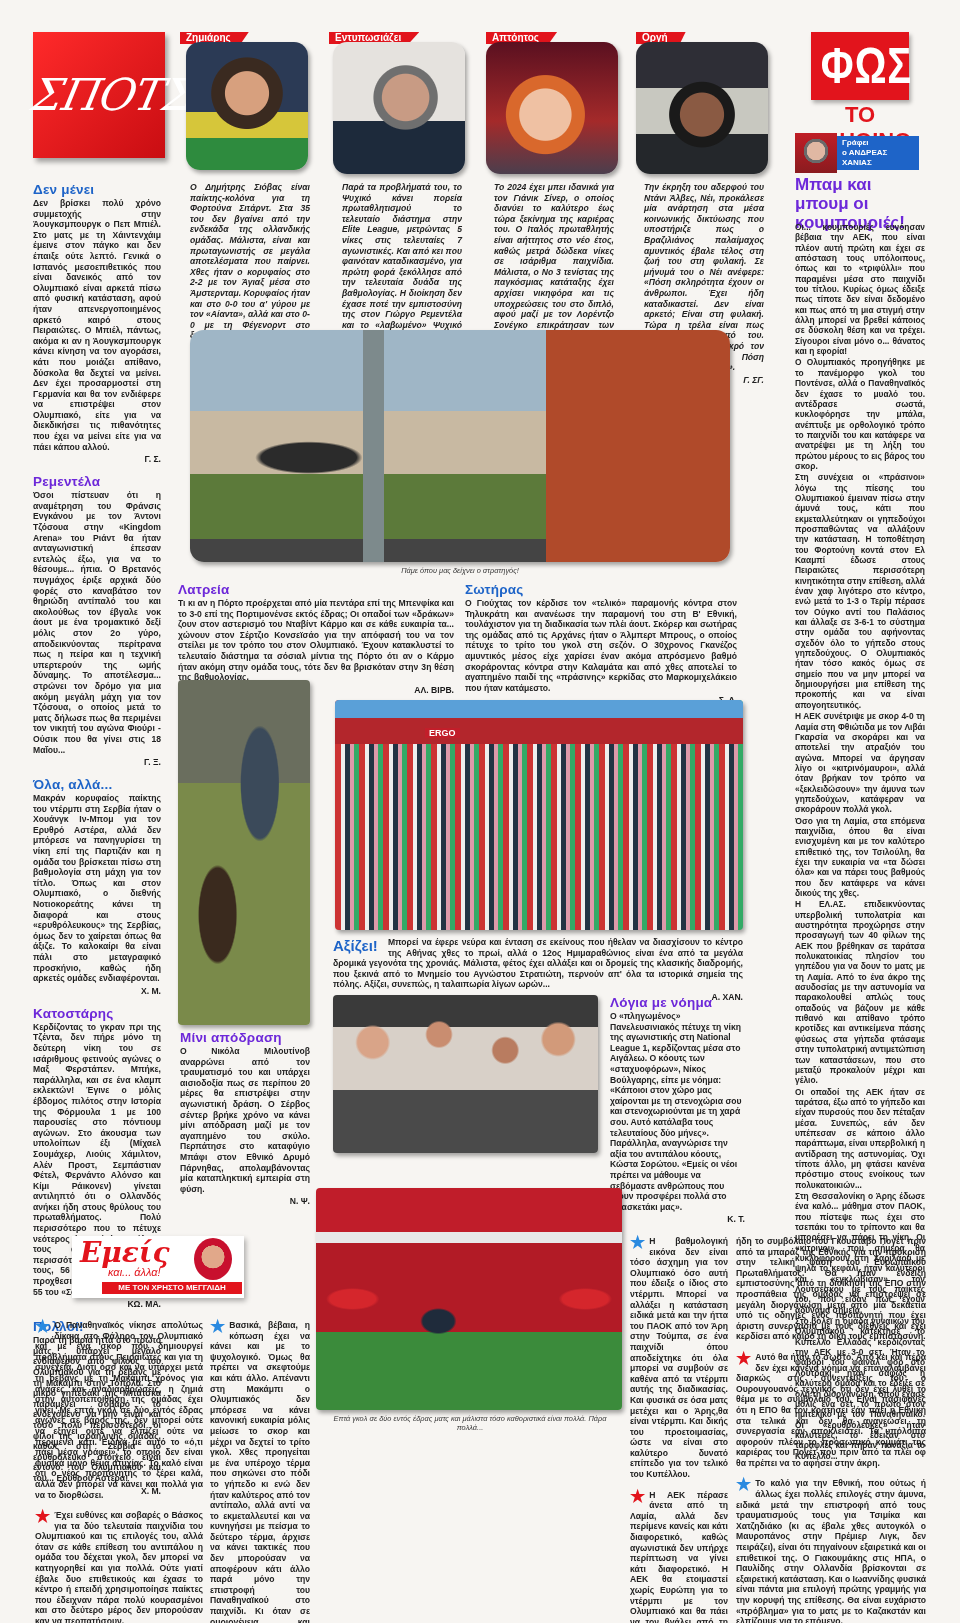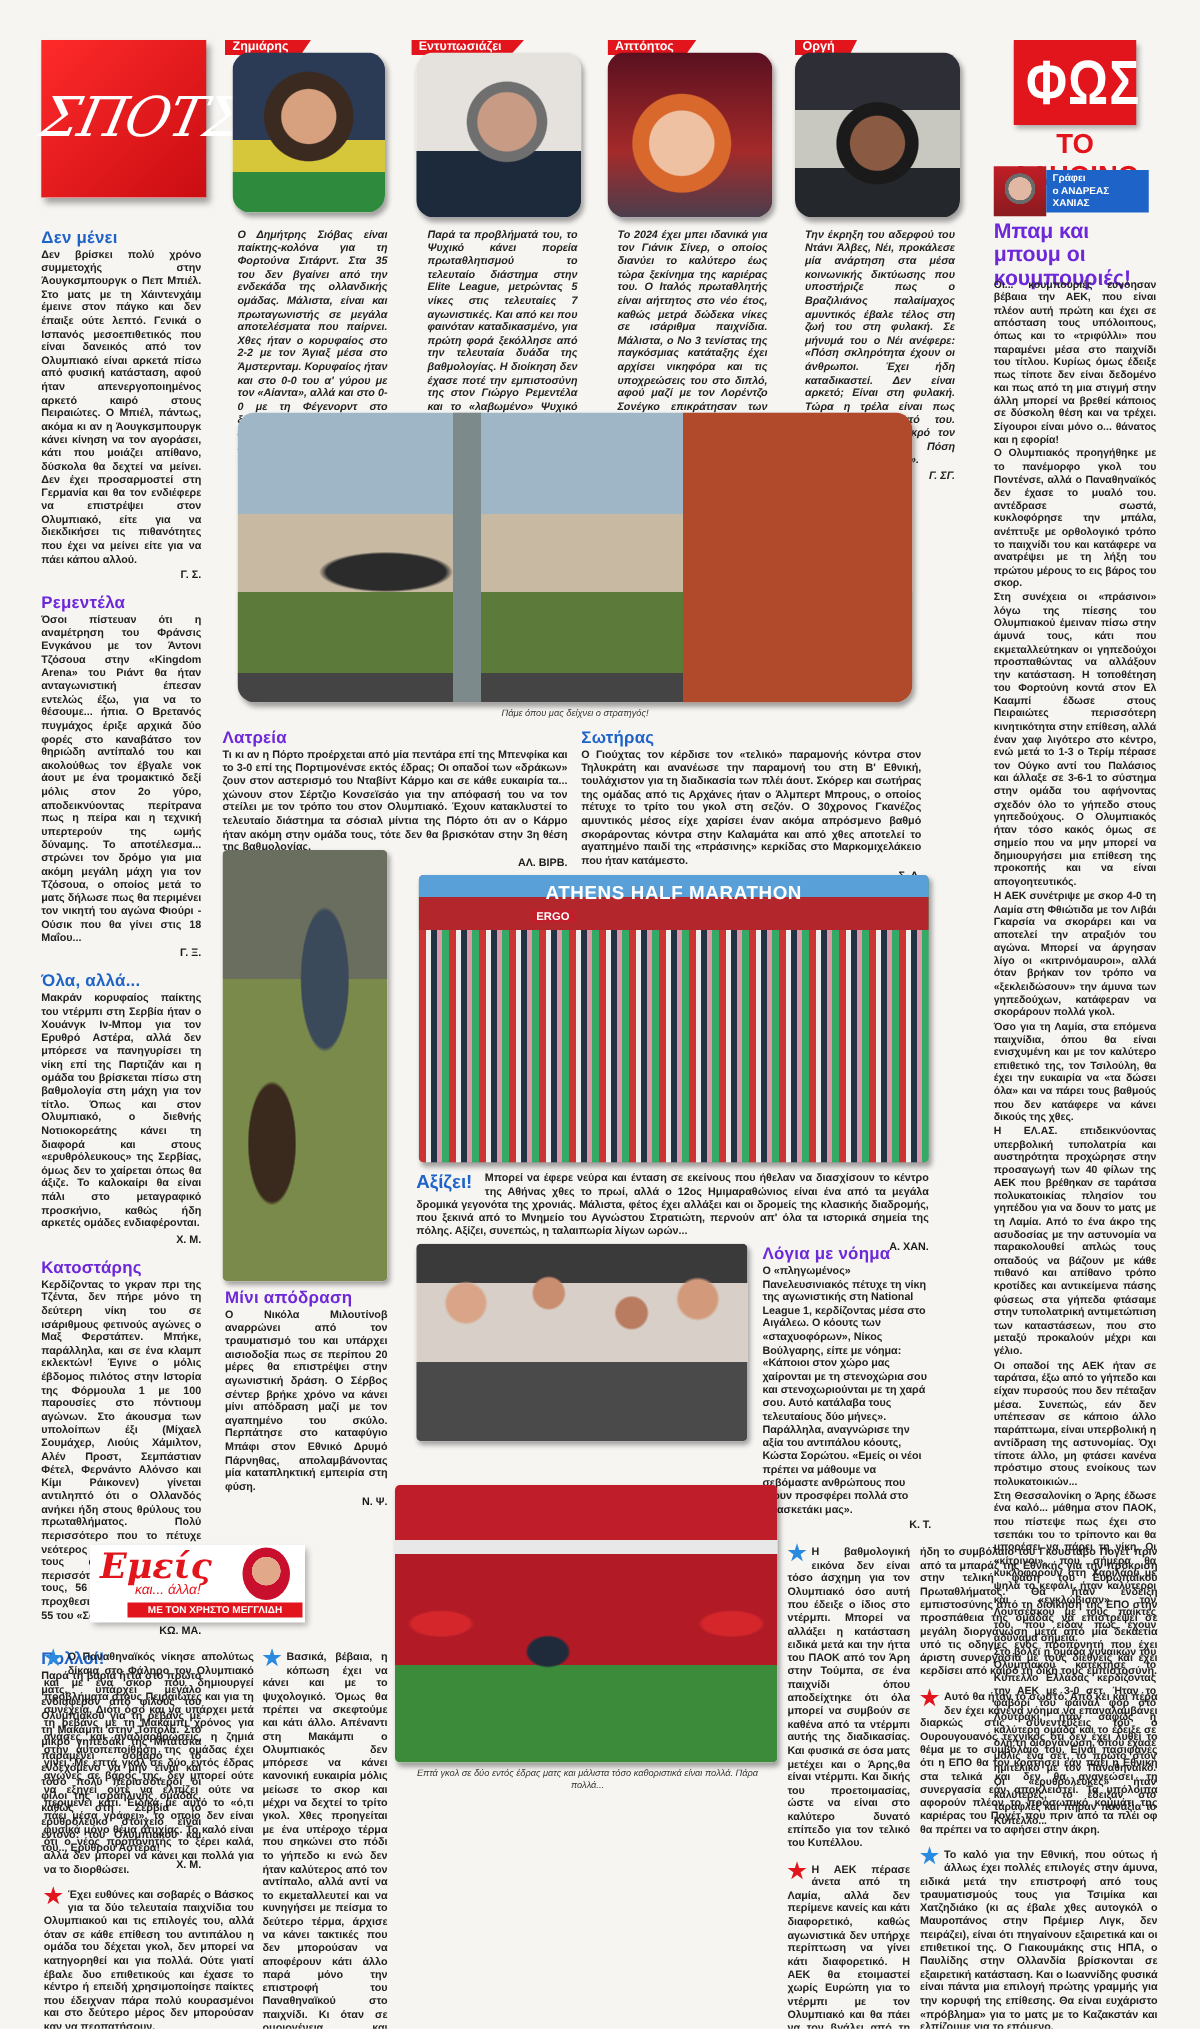--- a/index.html
+++ b/index.html
@@ -122,21 +122,20 @@
 <div class="abs" style="left:180px;top:1030px;width:130px;">
   <h3 class="red">Μίνι απόδραση</h3>
   <div class="txt">Ο Νικόλα Μιλουτίνοβ αναρρώνει από τον τραυματισμό του και υπάρχει αισιοδοξία πως σε περίπου 20 μέρες θα επιστρέψει στην αγωνιστική δράση. Ο Σέρβος σέντερ βρήκε χρόνο να κάνει μίνι απόδραση μαζί με τον αγαπημένο του σκύλο. Περπάτησε στο καταφύγιο Μπάφι στον Εθνικό Δρυμό Πάρνηθας, απολαμβάνοντας μία καταπληκτική εμπειρία στη φύση.</div>
   <div class="sig">Ν. Ψ.</div>
 </div>
 
 <div class="abs photo" style="left:335px;top:700px;width:408px;height:230px;border-radius:4px;background:
   repeating-linear-gradient(90deg,#c33 0 6px,#eee 6px 10px,#234 10px 15px,#d9a 15px 19px,#3a6 19px 24px),
   #888;">
   <div style="position:absolute;left:0;top:0;width:100%;height:44px;background:linear-gradient(#5aa0d8 0 40%,#b3262c 40%);">
-    <div style="color:#fff;font-size:15px;font-weight:bold;text-align:center;line-height:30px;letter-spacing:0.5px;">ATHENS HALF MARATHON</div>
     <div style="position:absolute;left:90px;top:28px;color:#fff;background:#c21e2a;font-size:9px;font-weight:bold;padding:0 4px;">ERGO</div>
   </div>
 </div>
 <div class="abs" style="left:333px;top:937px;width:410px;">
   <div class="blue" style="float:left;font-size:15px;font-weight:bold;line-height:18px;margin-right:10px;">Αξίζει!</div>
   <div class="txt">Μπορεί να έφερε νεύρα και ένταση σε εκείνους που ήθελαν να διασχίσουν το κέντρο της Αθήνας χθες το πρωί, αλλά ο 12ος Ημιμαραθώνιος είναι ένα από τα μεγάλα δρομικά γεγονότα της χρονιάς. Μάλιστα, φέτος έχει αλλάξει και οι δρομείς της κλασικής διαδρομής, που ξεκινά από το Μνημείο του Αγνώστου Στρατιώτη, περνούν απ' όλα τα ιστορικά σημεία της πόλης. Αξίζει, συνεπώς, η ταλαιπωρία λίγων ωρών...</div>
   <div class="sig">Α. ΧΑΝ.</div>
 </div>
 
 <div class="abs photo" style="left:333px;top:995px;width:265px;height:158px;border-radius:4px;background:

